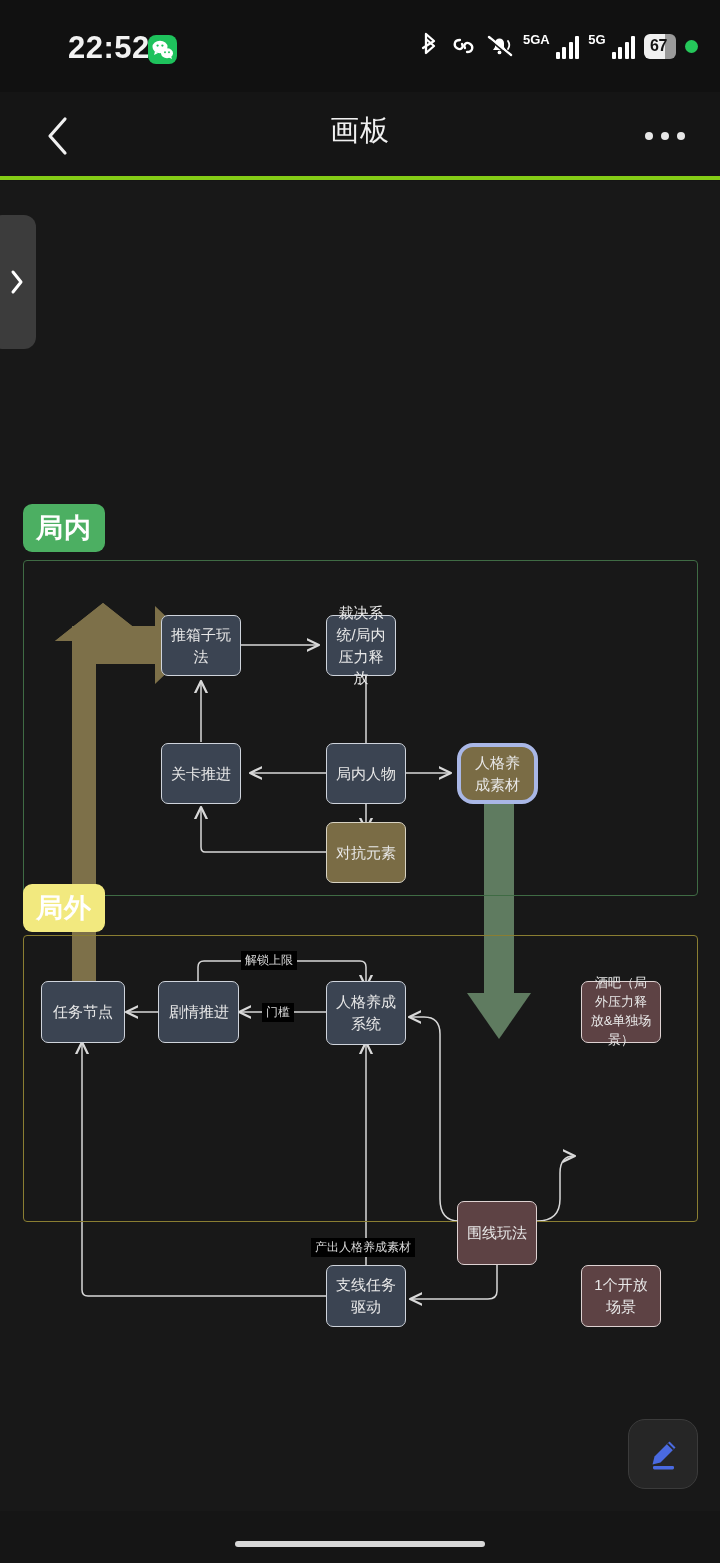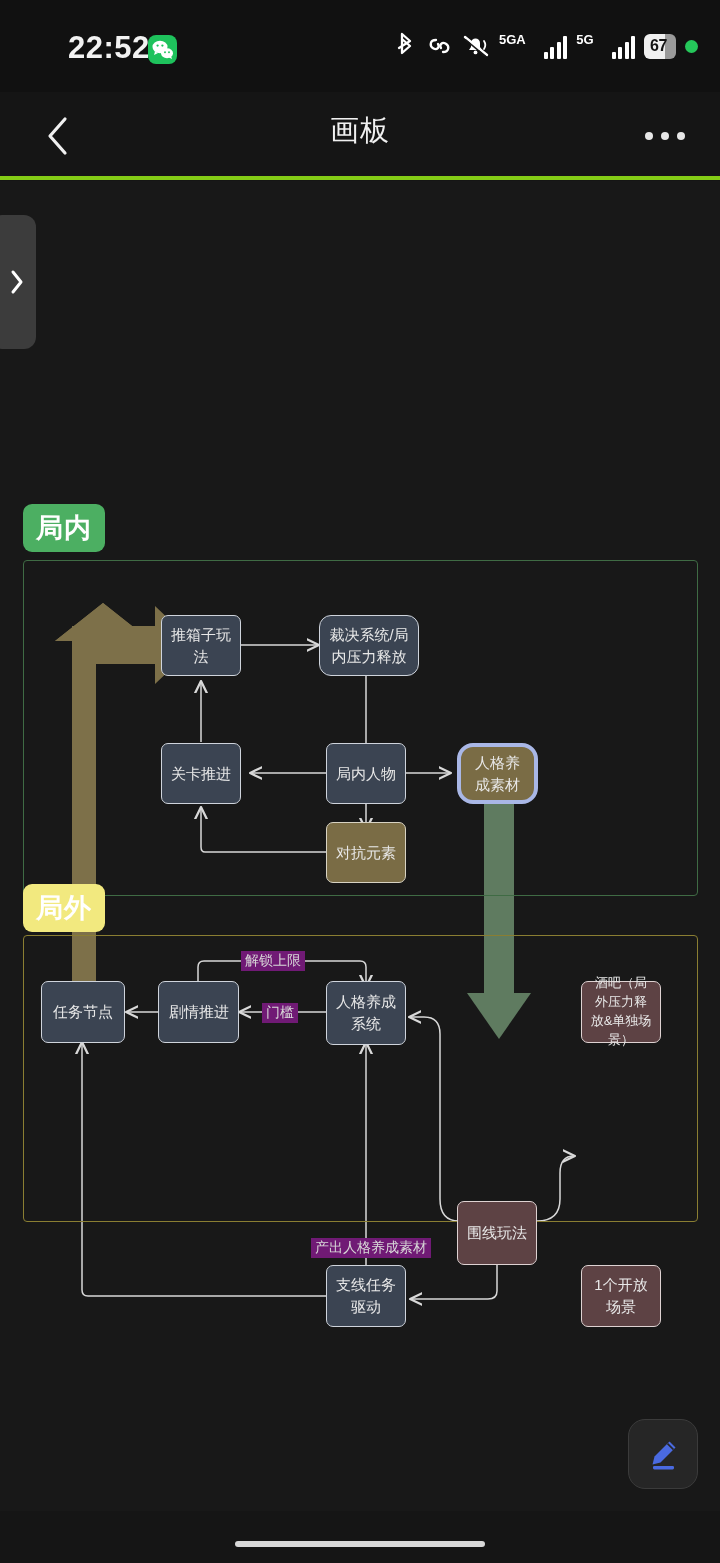--- a/index.html
+++ b/index.html
@@ -20,21 +20,21 @@
     position: absolute; left: 68px; top: 30px;
     font-size: 31px; font-weight: 600; color: #f2f2f2; letter-spacing: .5px;
   }
   .sb-wechat {
     position: absolute; left: 148px; top: 35px; width: 29px; height: 29px;
     border-radius: 8px; background: #1ec25c;
   }
   .sb-wechat svg { display: block; }
   .sb-right { position: absolute; right: 22px; top: 28px; height: 36px; display: flex; align-items: center; gap: 9px; }
   .sb-ic { display: block; }
-  .sig-group { display: flex; align-items: flex-end; gap: 18px; }
+  .sig-group { display: flex; align-items: flex-end; gap: 6px; }
   .sig-label { font-size: 13px; font-weight: 700; color: #ffffff; line-height: 1; margin-bottom: 13px; }
   .bars { display: flex; align-items: flex-end; gap: 2.5px; height: 24px; }
   .bars i { display: block; width: 4px; background: #ffffff; border-radius: 1px; }
   .bars i:nth-child(1){height:7px}.bars i:nth-child(2){height:12px}
   .bars i:nth-child(3){height:17px}.bars i:nth-child(4){height:23px}
   .batt {
     position: relative; width: 32px; height: 25px; border-radius: 6px;
     background: #9a9a9a; overflow: hidden;
   }
   .batt .fill { position: absolute; left: 0; top: 0; bottom: 0; width: 66%; background: #f0f0f0; border-radius: 6px 0 0 6px; }
@@ -95,22 +95,22 @@
     color: #e8e8e8; font-size: 15px; line-height: 1.45; padding: 4px 7px;
     font-family: "Liberation Sans", "DejaVu Sans", sans-serif;
     cursor: pointer;
   }
   .n-blue  { background: #3b4452; border: 1.6px solid #cfd4dc; }
   .n-olive { background: #7a6c45; border: 1.6px solid #d8d3c3; }
   .n-maroon{ background: #5d4244; border: 1.6px solid #ded2d2; }
   .n-sel   { background: #7a6c45; border: 4px solid #a9b7e6; }
 
   .edge-label {
-    position: absolute; z-index: 22; color: #d8d8d8; font-size: 14px;
-    background: #701a75; padding: 1px 4px; white-space: nowrap;
+    position: absolute; z-index: 22; color: #d8d8d8; font-size: 12px;
+    background: #000000; padding: 1px 4px; white-space: nowrap;
   }
 
   
   .fab {
     position: absolute; left: 628px; top: 1238px; width: 70px; height: 70px;
     border-radius: 17px; background: #262626; border: 1px solid #3b3b3b;
     display: flex; align-items: center; justify-content: center; cursor: pointer; z-index: 60;
   }
 
   
@@ -259,21 +259,21 @@
 
         <path d="M459,1040 Q440,1040 440,1018 L440,853 Q440,836 424,836 L410,836" marker-end="url(#ah)"></path>
 
         <path d="M537,1040 Q560,1040 560,1018 L560,992 Q560,975 574,975" marker-end="url(#ah)"></path>
 
         <path d="M497,1084 L497,1110 Q497,1118 488,1118 L411,1118" marker-end="url(#ah)"></path>
       </g>
     </svg>
 
     <div class="node n-blue" style="left:161px; top:434px; width:80px; height:61px;">推箱子玩法</div>
-    <div class="node n-blue" style="left:319px; top:434px; width:100px; height:61px;border-radius:12px;">裁决系统/局内压力释放</div>
+    <div class="node n-blue" style="left:326px; top:434px; width:70px; height:61px;">裁决系统/局内压力释放</div>
     <div class="node n-blue" style="left:161px; top:562px; width:80px; height:61px;">关卡推进</div>
     <div class="node n-blue" style="left:326px; top:562px; width:80px; height:61px;">局内人物</div>
     <div class="node n-sel" style="left:457px; top:562px; width:81px; height:61px;border-radius:16px;">人格养成素材</div>
     <div class="node n-olive" style="left:326px; top:641px; width:80px; height:61px;">对抗元素</div>
 
     <div class="node n-blue" style="left:41px;  top:800px; width:84px; height:62px;">任务节点</div>
     <div class="node n-blue" style="left:158px; top:800px; width:81px; height:62px;padding-left:8px;">剧情推进</div>
     <div class="node n-blue" style="left:326px; top:800px; width:80px; height:64px;">人格养成系统</div>
     <div class="node n-maroon" style="left:457px; top:1020px; width:80px; height:64px;">围线玩法</div>
     <div class="node n-blue" style="left:326px; top:1084px; width:80px; height:62px;">支线任务驱动</div>

